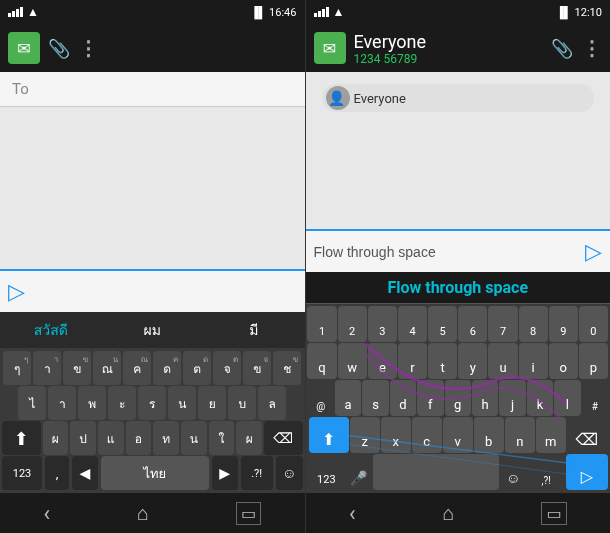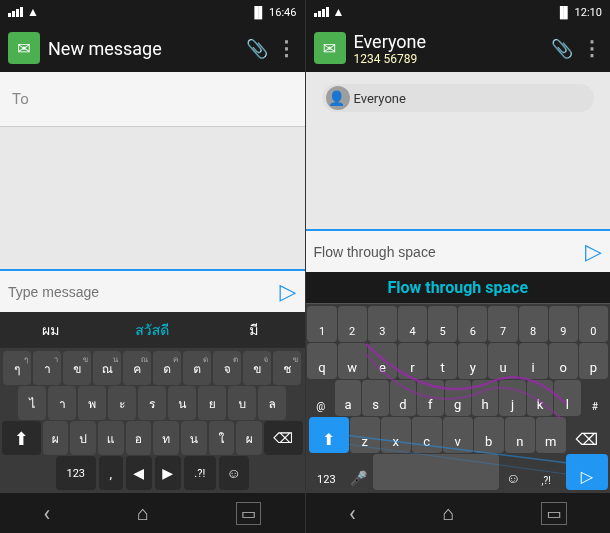--- a/index.html
+++ b/index.html
@@ -54,39 +54,39 @@
       background: #4CAF50;
       border-radius: 4px;
       display: flex;
       align-items: center;
       justify-content: center;
       font-size: 16px;
       flex-shrink: 0;
     }
     .app-title-area { flex: 1; }
     .app-title { font-size: 18px; color: #fff; font-weight: 400; }
-    .app-subtitle { font-size: 12px; color: #fef9c3; }
+    .app-subtitle { font-size: 12px; color: #22c55e; }
     .app-bar-icons { display: flex; align-items: center; gap: 8px; }
     .icon-btn { color: #aaa; font-size: 20px; cursor: pointer; }
 
     
     .message-area {
       flex: 1;
       background: #e8e8e8;
       position: relative;
       overflow: hidden;
     }
 
     
     .to-field {
       background: #f5f5f5;
       border-bottom: 1px solid #ccc;
       display: flex;
       align-items: center;
-      padding: 18px 12px;
+      padding: 8px 12px;
       gap: 8px;
     }
     .to-label { color: #888; font-size: 15px; }
     .to-input {
       flex: 1;
       background: transparent;
       border: none;
       outline: none;
       font-size: 15px;
       color: #333;
@@ -302,47 +302,43 @@
     <div class="status-right">
       <span>▐▌</span>
       <span>16:46</span>
     </div>
   </div>
 
   <div class="app-bar">
     <div class="app-icon">
       <span style="color:#fff; font-size:16px;">✉</span>
     </div>
-    <div class="app-title-area">
-      <div class="app-title">New message</div>
-    </div>
     <div class="app-bar-icons">
       <span class="icon-btn paperclip"></span>
       <span class="icon-btn more-vert"></span>
     </div>
   </div>
 
   <div class="message-area">
 
     <div class="to-field">
       <span class="to-label">To</span>
       <input class="to-input" type="text" value="" style="">
     </div>
 
     <div class="compose-area">
-      <input class="compose-input" type="text" placeholder="Type message" style="">
       <span class="send-btn" style="color:#2196F3; font-size:22px;">▷</span>
     </div>
   </div>
 
   <div class="keyboard-area thai-keyboard">
 
     <div class="thai-top-row">
+      <div class="thai-tab active" style="color:#00bcd4;">สวัสดี</div>
       <div class="thai-tab">ผม</div>
-      <div class="thai-tab active" style="color:#00bcd4;">สวัสดี</div>
       <div class="thai-tab">มี</div>
     </div>
 
     <div class="kb-rows">
 
       <div class="kb-row">
         <div class="kb-key">
             <span class="upper">ๆ</span>
             <span class="main">ๆ</span>
           </div>
@@ -440,20 +436,21 @@
         <div class="kb-key">
             <span class="main">ผ</span>
           </div>
         <div class="kb-key special" style="font-size:14px; flex:1.5; max-width:40px;">⌫</div>
       </div>
 
       <div class="kb-row" style="gap:3px;">
         <div class="kb-key special" style="max-width:40px; flex:1.6; font-size:11px;">123</div>
         <div class="kb-key special" style="max-width:22px; flex:0.8; font-size:13px;">,</div>
         <div class="kb-key special" style="max-width:26px; flex:1; font-size:14px;">◀</div>
+        <div class="kb-key space-key" style="font-size:13px; background:#555; flex:4;">ไทย</div>
         <div class="kb-key special" style="max-width:26px; flex:1; font-size:14px;">▶</div>
         <div class="kb-key special" style="max-width:32px; flex:1.2; font-size:11px;">.?!</div>
         <div class="kb-key special" style="max-width:30px; flex:1; font-size:14px;">☺</div>
       </div>
     </div>
   </div>
 
   <div class="bottom-nav">
     <span class="nav-btn" style="font-size:22px;">‹</span>
     <span class="nav-btn" style="font-size:20px;">⌂</span>

